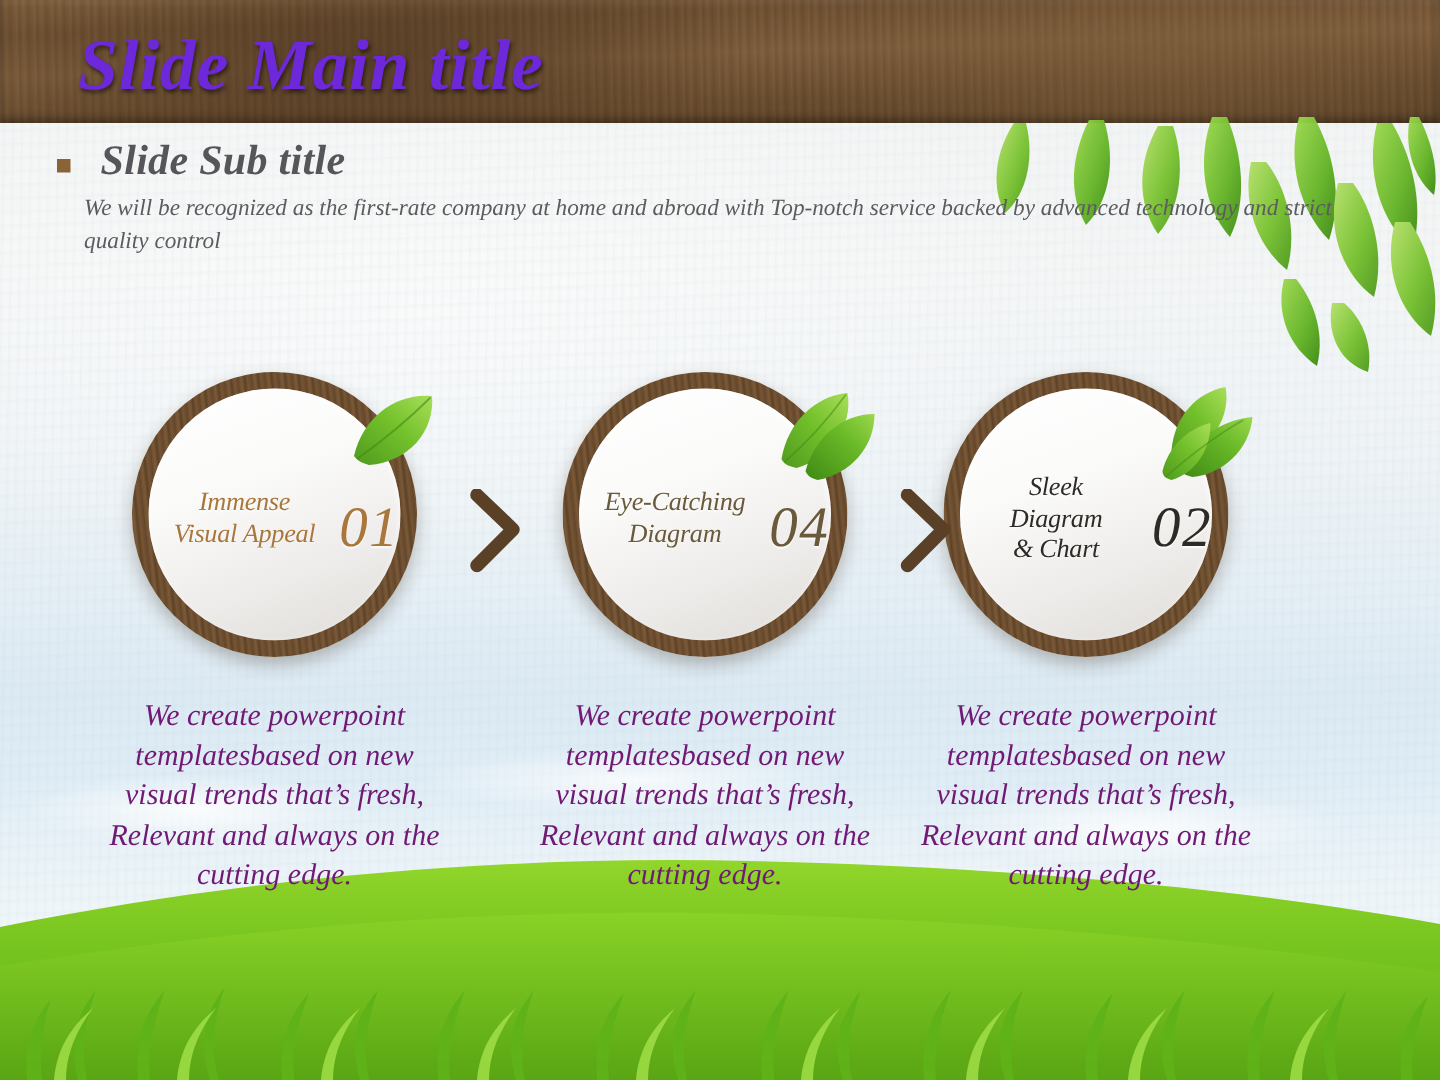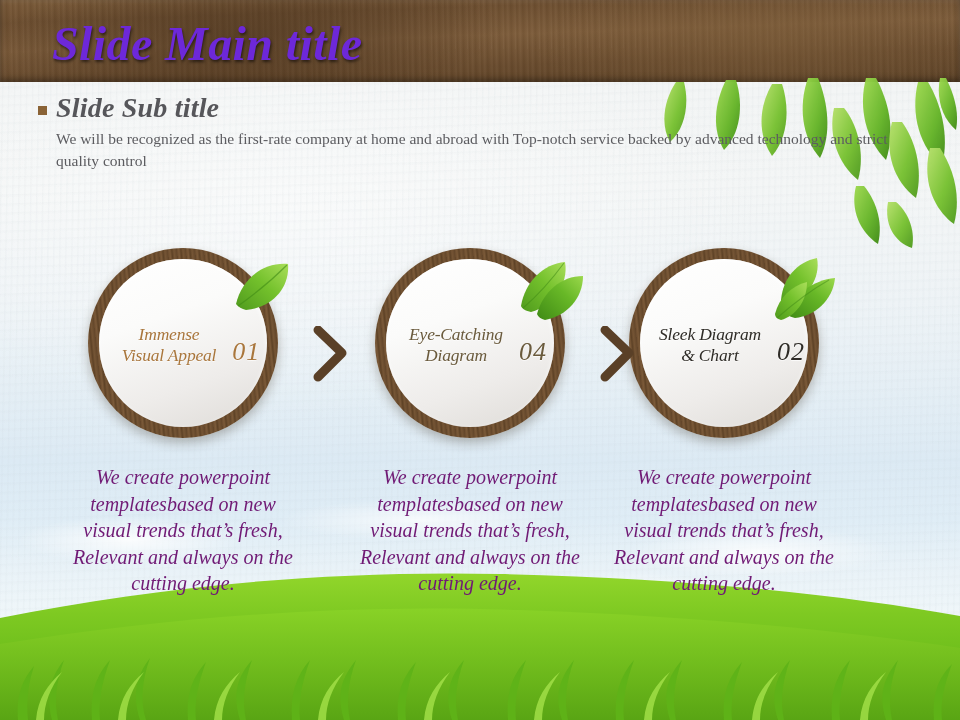--- a/index.html
+++ b/index.html
@@ -123,21 +123,21 @@
   
   .subtitle-block {
     position: absolute;
     left: 38px;
     top: 92px;
     z-index: 4;
   }
   .subtitle-row {
     display: flex;
     align-items: center;
-    gap: 9px;
+    gap: 20px;
   }
   .bullet-square {
     width: 9px; height: 9px;
     background: #8a6336;
     display: inline-block;
     flex: 0 0 auto;
     position: relative;
     top: 2px;
   }
   .sub-title {
@@ -145,20 +145,21 @@
     font-style: italic;
     font-weight: bold;
     color: #56565a;
     letter-spacing: 0.2px;
     white-space: nowrap;
   }
   .sub-desc {
     margin-top: 4px;
     margin-left: 18px;
     font-size: 15.5px;
+    font-style: italic;
     color: #5c5c60;
     line-height: 1.42;
     max-width: 860px;
   }
 
   
   .steps {
     position: absolute;
     left: 0; right: 0;
     top: 248px;
@@ -201,21 +202,21 @@
   }
   .circle-label {
     font-size: 17.5px;
     font-style: italic;
     line-height: 1.18;
     letter-spacing: -0.2px;
     padding: 0 16px;
     margin-top: 4px;
   }
   .circle-number {
-    font-size: 26px;
+    font-size: 38px;
     font-style: italic;
     letter-spacing: 1px;
     margin-top: 17px;
   }
   .c1 .circle-label, .c1 .circle-number { color: #a9763c; text-shadow: 0 1px 1px rgba(255,255,255,0.8); }
   .c2 .circle-label, .c2 .circle-number { color: #6a5a3c; text-shadow: 0 1px 1px rgba(255,255,255,0.8); }
   .c3 .circle-label, .c3 .circle-number { color: #2e2b26; text-shadow: 0 1px 1px rgba(255,255,255,0.8); }
 
   .circle-leaf {
     position: absolute;

